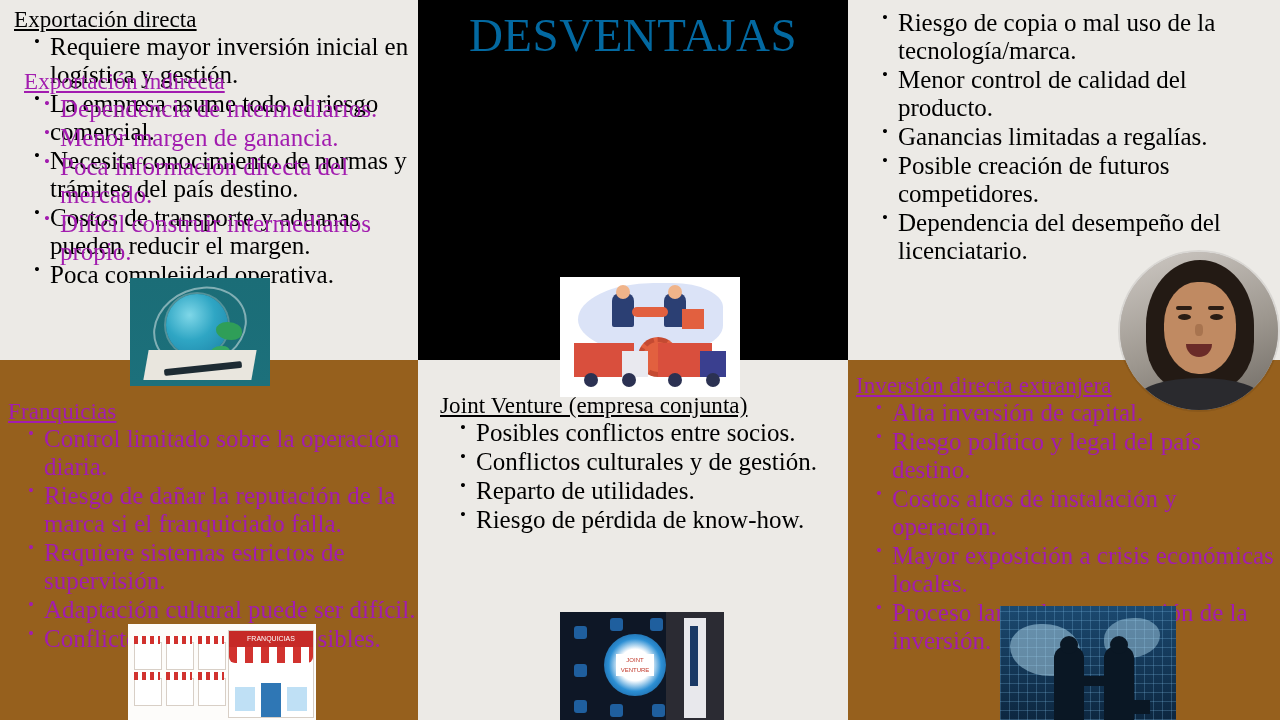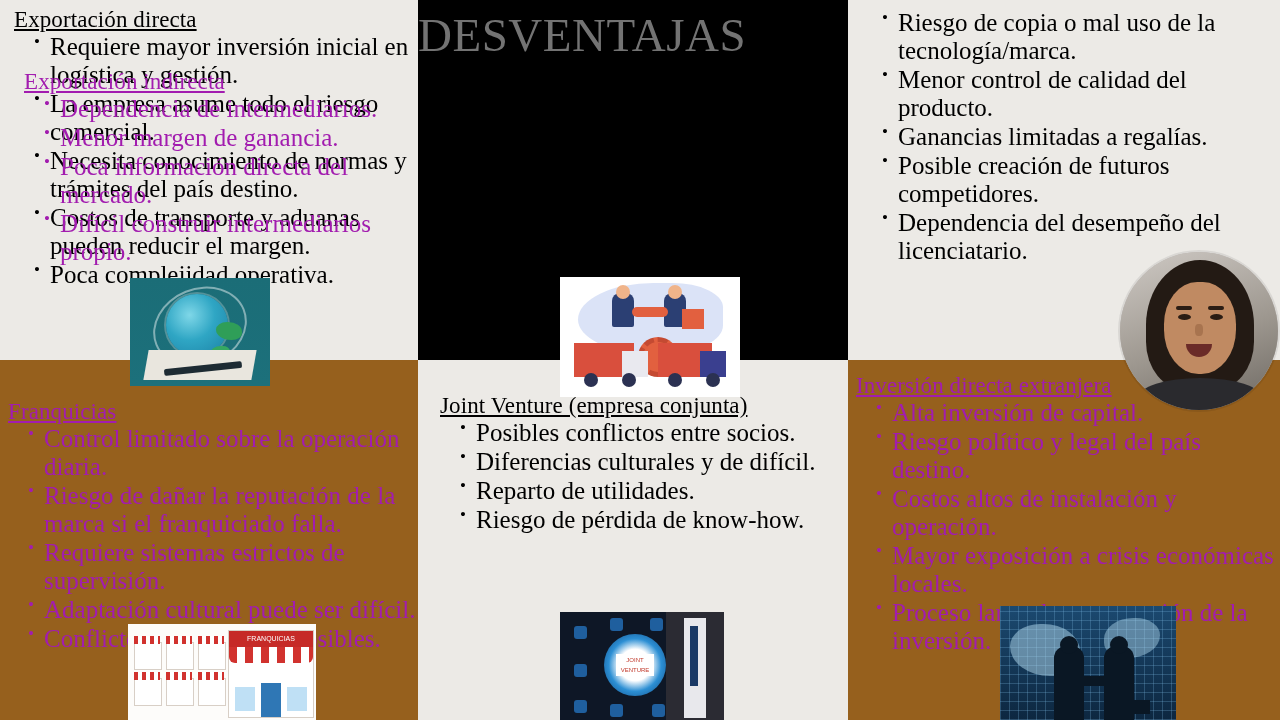--- a/index.html
+++ b/index.html
@@ -41,21 +41,22 @@
     margin: 0;
     padding: 0;
     font-weight: normal;
     font-size: 23px;
     line-height: 1.05;
     text-decoration: underline;
     letter-spacing: 0.1px;
   }
 
   .title-banner {
-    color: #737373;
+    text-align: center;
+    color: #0369a1;
     font-size: 47px;
     line-height: 1;
     letter-spacing: 0.5px;
     margin: 0;
     padding: 0;
     font-weight: normal;
   }
 
   ul.bullets {
     margin: 1px 0 0 0;
@@ -273,21 +274,21 @@
       <li>Requiere sistemas estrictos de supervisión.</li>
       <li>Adaptación cultural puede ser difícil.</li>
       <li>Conflictos contractuales posibles.</li>
     </ul>
   </div>
 
   <div class="txt-bc dark">
     <h2 class="heading">Joint Venture (empresa conjunta)</h2>
     <ul class="bullets">
       <li>Posibles conflictos entre socios.</li>
-      <li>Diferencias culturales y de difícil.</li>
+      <li>Conflictos culturales y de gestión.</li>
       <li>Reparto de utilidades.</li>
       <li>Riesgo de pérdida de know-how.</li>
     </ul>
   </div>
 
   <div class="txt-br light">
     <h2 class="heading">Inversión directa extranjera</h2>
     <ul class="bullets">
       <li>Alta inversión de capital.</li>
       <li>Riesgo político y legal del país destino.</li>

